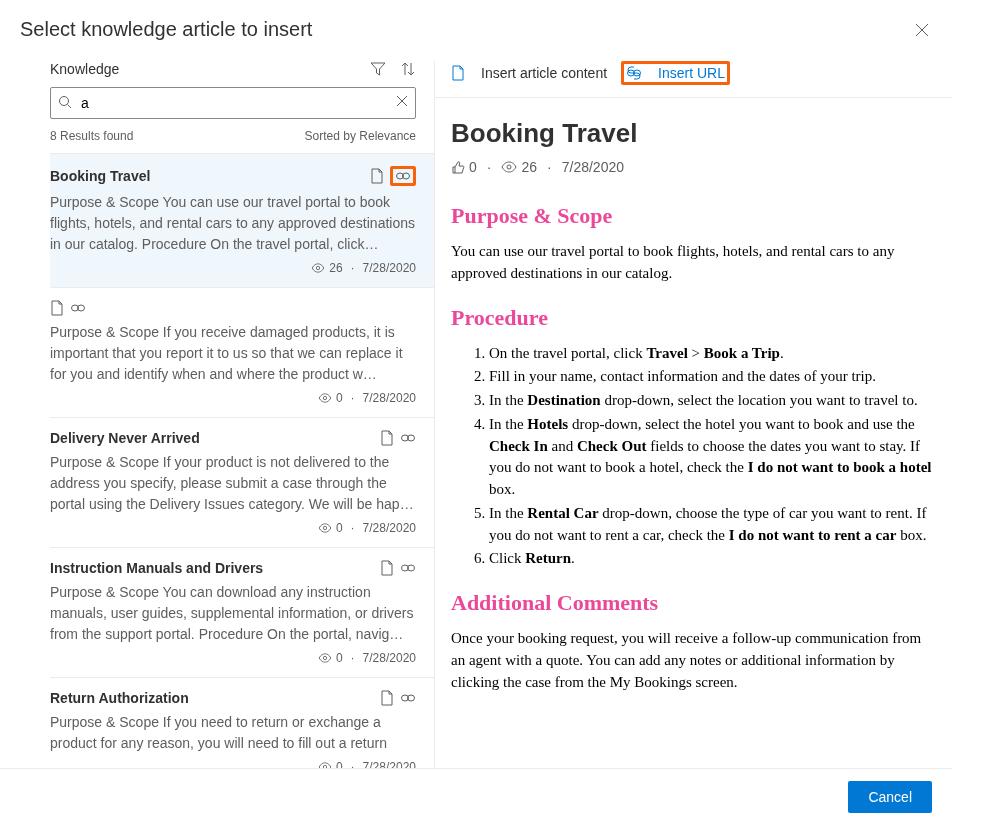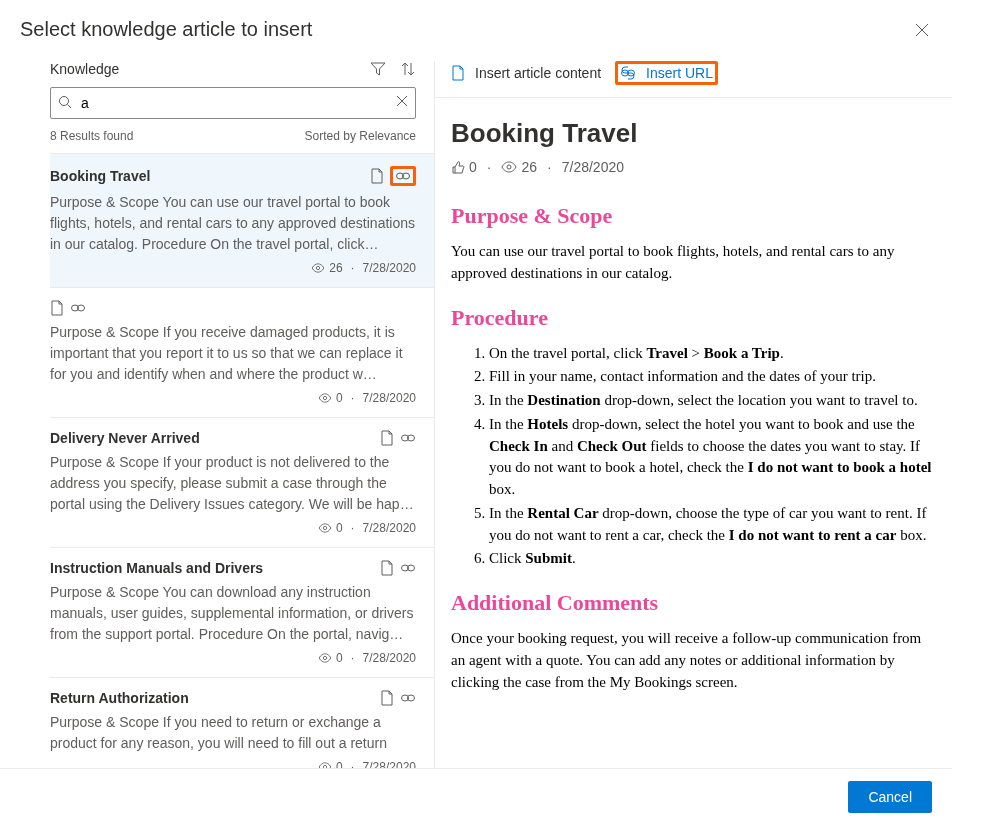--- a/index.html
+++ b/index.html
@@ -35,21 +35,21 @@
   .ri-actions { display: flex; gap: 6px; color: #605e5c; }
   .ri-snippet { font-size: 14px; color: #605e5c; margin-top: 6px; line-height: 1.5; display: -webkit-box; -webkit-line-clamp: 3; -webkit-box-orient: vertical; overflow: hidden; }
   .ri-foot { display: flex; justify-content: flex-end; gap: 8px; font-size: 12px; color: #605e5c; margin-top: 6px; align-items: center; }
   .ri-foot .sep { color: #605e5c; }
 
   .highlight-box { border: 3px solid #f7630c; padding: 1px 2px; border-radius: 2px; display: inline-flex; align-items: center; }
 
   
   .right-panel { flex: 1; display: flex; flex-direction: column; overflow: hidden; }
   .insert-bar { display: flex; gap: 14px; padding: 0 0 12px 16px; border-bottom: 1px solid #edebe9; align-items: center; }
-  .insert-opt { display: inline-flex; align-items: center; gap: 10px; color: #323130; cursor: pointer; font-size: 14px; }
+  .insert-opt { display: inline-flex; align-items: center; gap: 16px; color: #323130; cursor: pointer; font-size: 14px; }
   .insert-opt.url { color: #0078d4; }
 
   .article { padding: 20px 20px 0 16px; overflow-y: auto; flex: 1; }
   .art-title { font-size: 26px; font-weight: 700; margin-bottom: 10px; }
   .art-meta { display: flex; align-items: center; gap: 10px; color: #605e5c; font-size: 14px; margin-bottom: 28px; }
   .art-meta .sep { color: #605e5c; }
   .art-body h2 { font-family: Georgia, "Times New Roman", serif; font-size: 22px; font-weight: 700; margin: 20px 0 12px; color: #ec4899; }
   .art-body p, .art-body li { font-family: Georgia, "Times New Roman", serif; font-size: 15px; line-height: 1.45; color: #000; }
   .art-body ol { padding-left: 38px; margin: 4px 0; }
   .art-body li { margin: 2px 0; }
@@ -305,21 +305,21 @@
           <h2>Purpose &amp; Scope</h2>
           <p>You can use our travel portal to book flights, hotels, and rental cars to any approved destinations in our catalog.</p>
 
           <h2>Procedure</h2>
           <ol>
             <li>On the travel portal, click <b>Travel</b> &gt; <b>Book a Trip</b>.</li>
             <li>Fill in your name, contact information and the dates of your trip.</li>
             <li>In the <b>Destination</b> drop-down, select the location you want to travel to.</li>
             <li>In the <b>Hotels</b> drop-down, select the hotel you want to book and use the <b>Check In</b> and <b>Check Out</b> fields to choose the dates you want to stay. If you do not want to book a hotel, check the <b>I do not want to book a hotel</b> box.</li>
             <li>In the <b>Rental Car</b> drop-down, choose the type of car you want to rent. If you do not want to rent a car, check the <b>I do not want to rent a car</b> box.</li>
-            <li>Click <b>Submit</b>.</li>
+            <li>Click <b>Return</b>.</li>
           </ol>
 
           <h2>Additional Comments</h2>
           <p>Once your booking request, you will receive a follow-up communication from an agent with a quote. You can add any notes or additional information by clicking the case from the My Bookings screen.</p>
         </div>
       </div>
     </div>
 
   </div>
 

